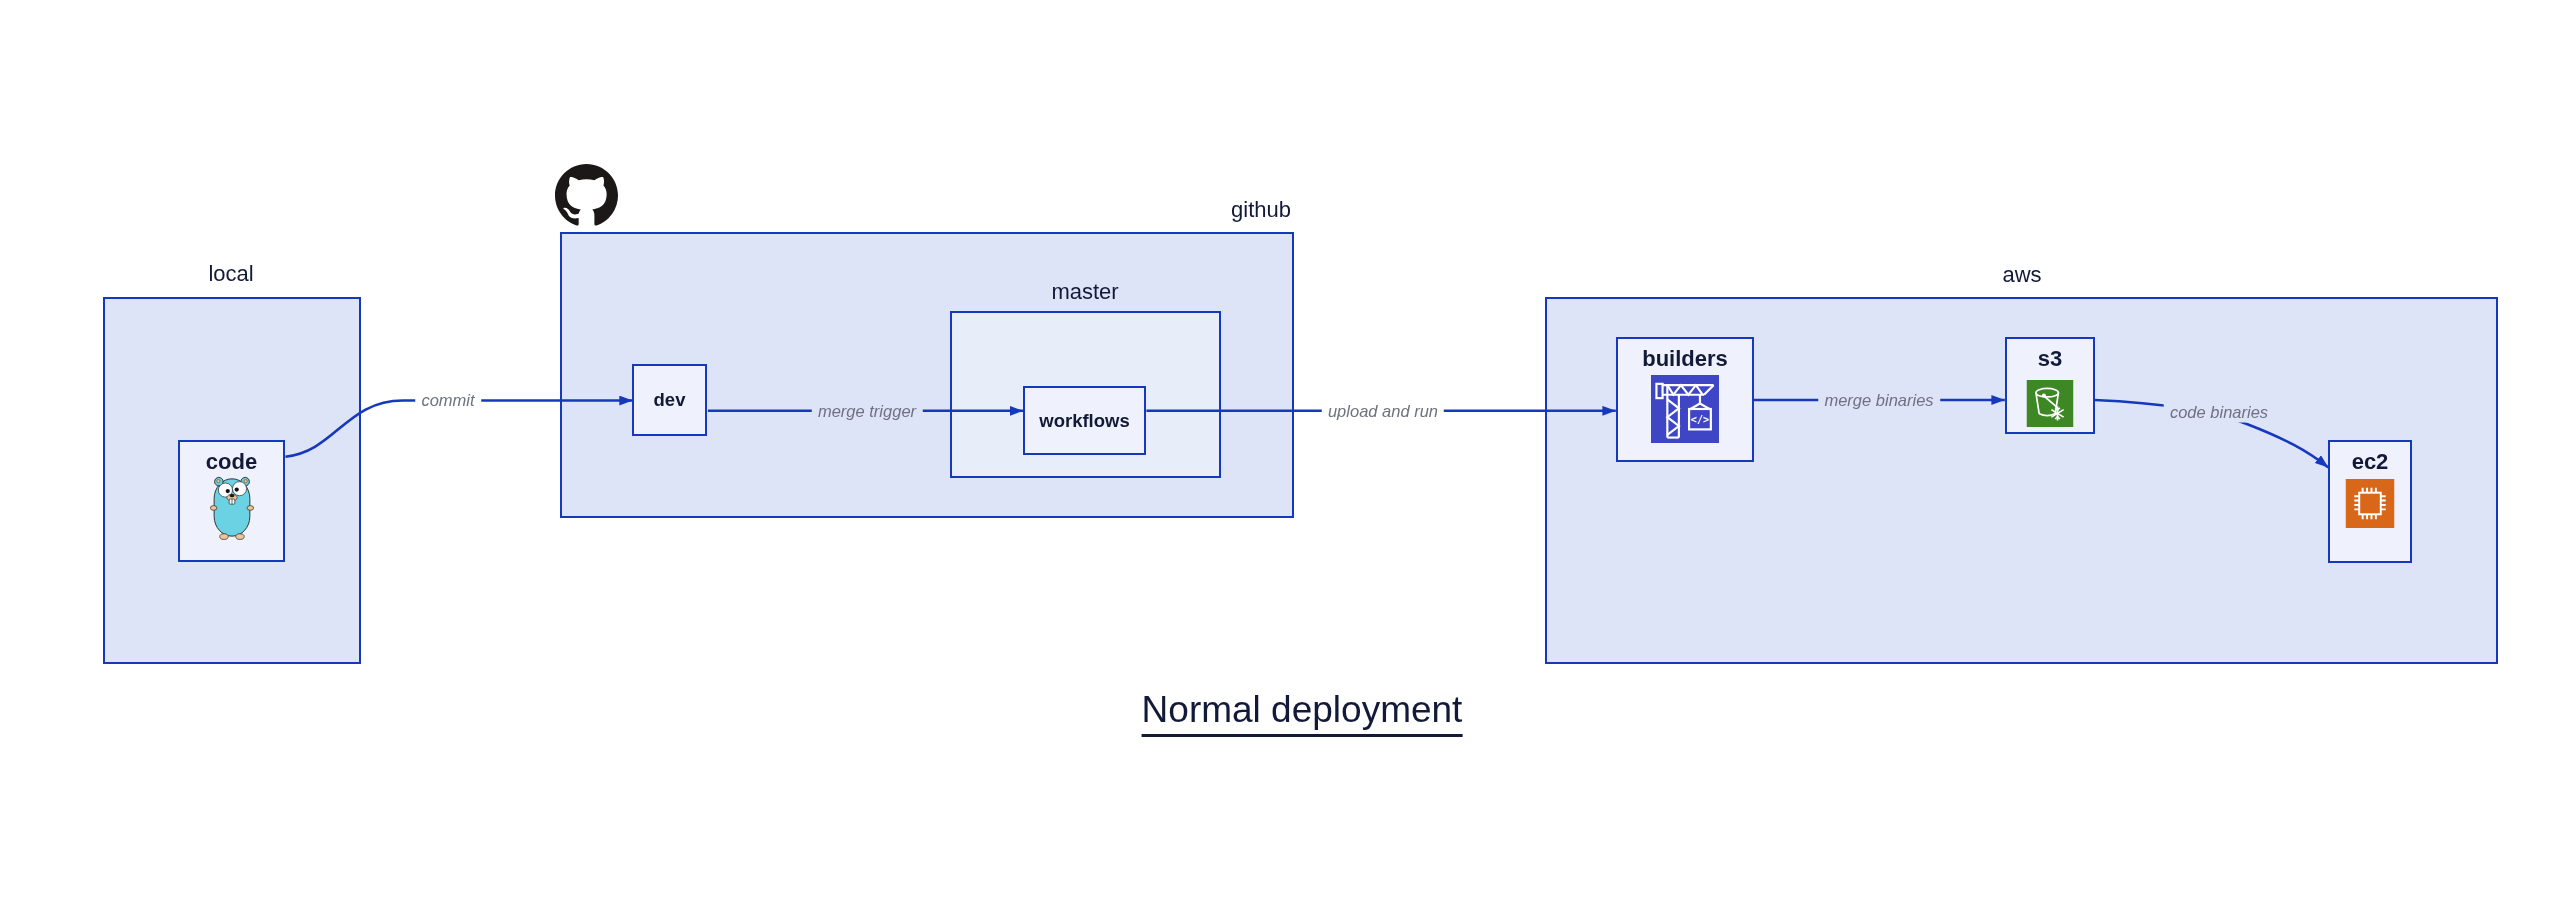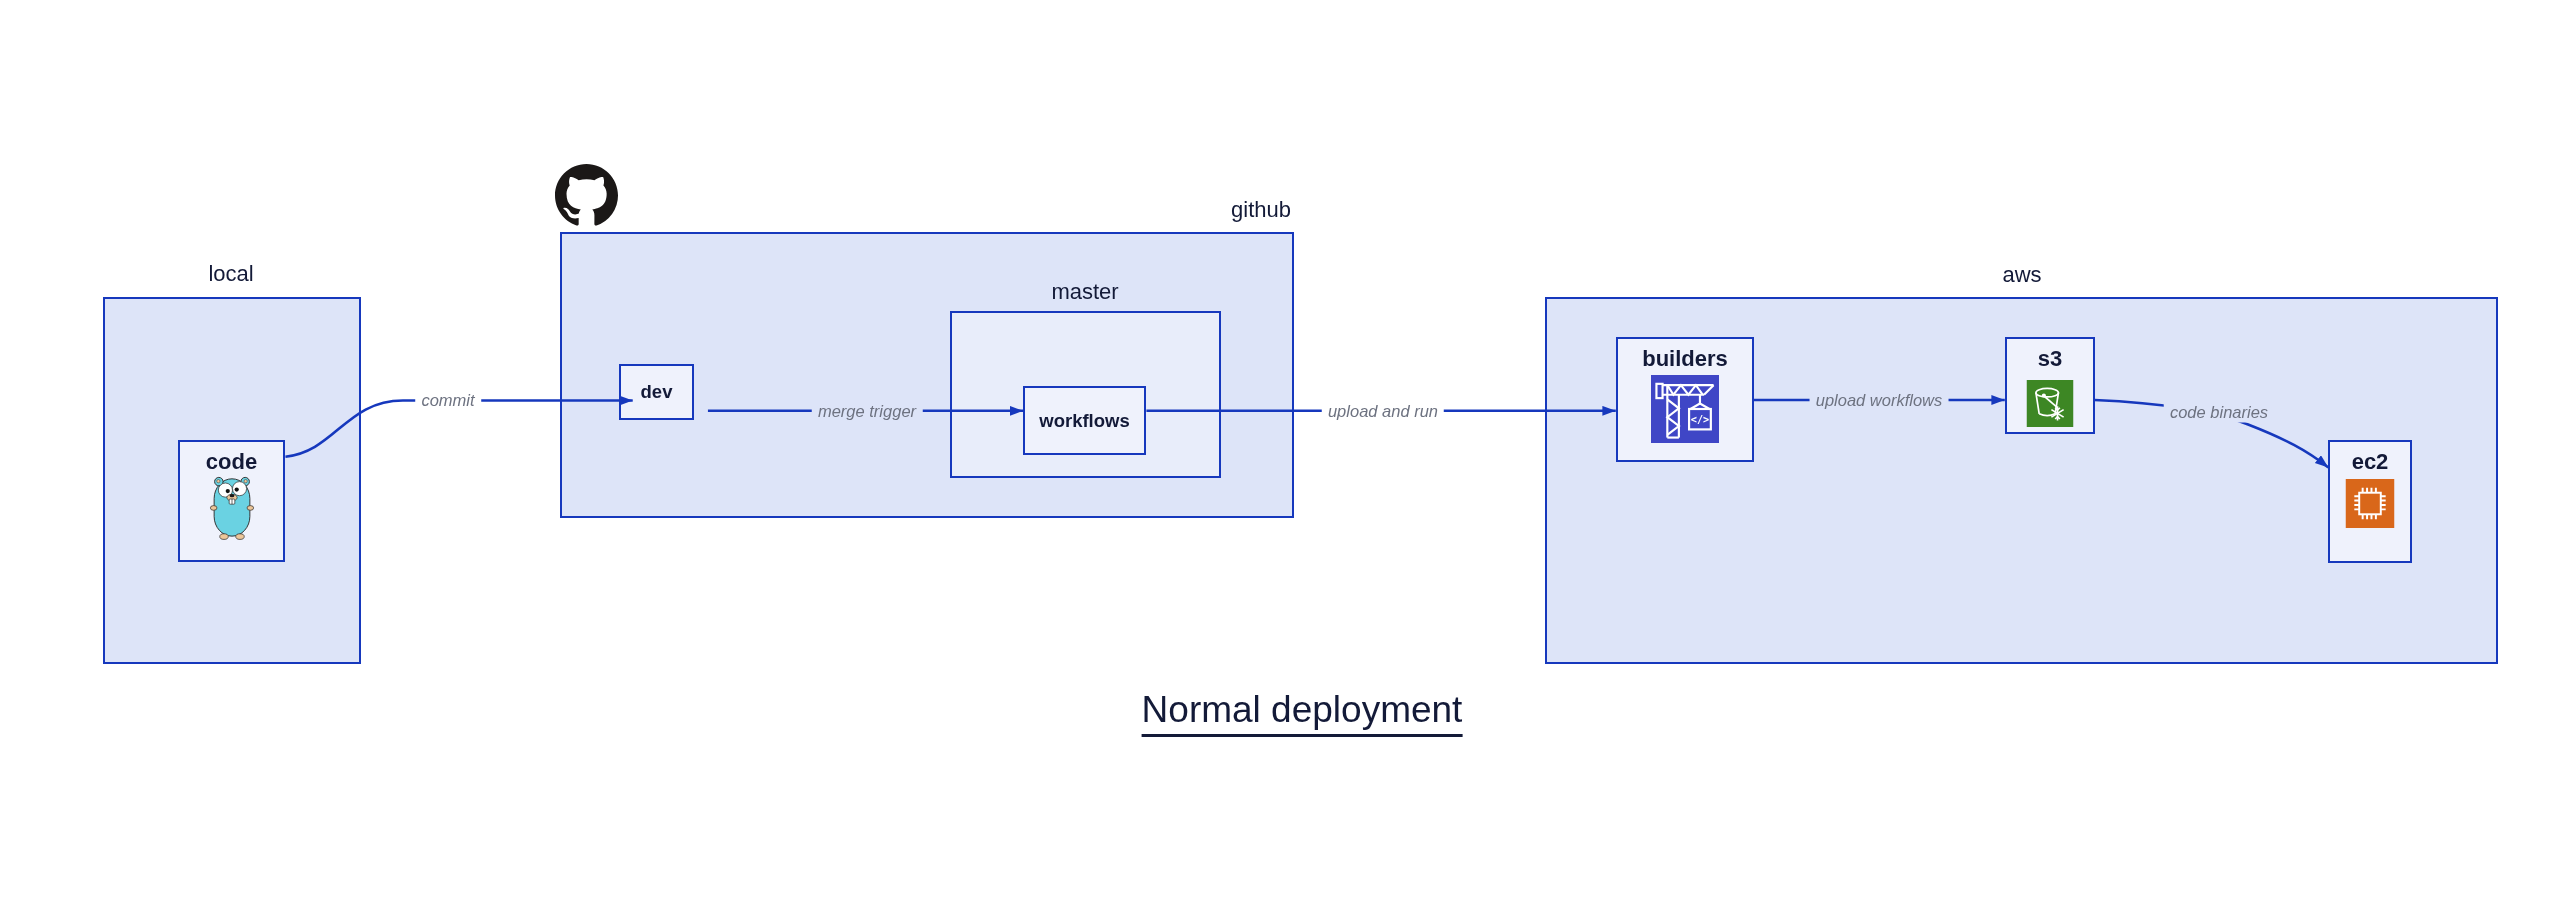--- a/index.html
+++ b/index.html
@@ -99,21 +99,21 @@
       </g>
     </svg>
   </div>
 
   <svg class="octocat" style="left:555px;top:164px;" width="63" height="63" viewBox="0 0 16 16">
     <path fill="var(--c-octocat)" d="M8 0C3.58 0 0 3.58 0 8c0 3.54 2.29 6.53 5.47 7.59.4.07.55-.17.55-.38 0-.19-.01-.82-.01-1.49-2.01.37-2.53-.49-2.69-.94-.09-.23-.48-.94-.82-1.13-.28-.15-.68-.52-.01-.53.63-.01 1.08.58 1.23.82.72 1.21 1.87.87 2.33.66.07-.52.28-.87.51-1.07-1.78-.2-3.64-.89-3.64-3.95 0-.87.31-1.59.82-2.15-.08-.2-.36-1.02.08-2.12 0 0 .67-.21 2.2.82.64-.18 1.32-.27 2-.27.68 0 1.36.09 2 .27 1.53-1.04 2.2-.82 2.2-.82.44 1.1.16 1.92.08 2.12.51.56.82 1.27.82 2.15 0 3.07-1.87 3.75-3.65 3.95.29.25.54.73.54 1.48 0 1.07-.01 1.93-.01 2.2 0 .21.15.46.55.38A8.012 8.012 0 0 0 16 8c0-4.42-3.58-8-8-8z"></path>
   </svg>
   <div class="area-label right-anchor" style="left:1291px;top:210px;">github</div>
   <div class="container-box" style="left:560px;top:232px;width:734px;height:286px;"></div>
 
-  <div class="node-box" style="left:619px;top:364px;width:75px;height:56px;">
+  <div class="node-box" style="left:632px;top:364px;width:75px;height:72px;">
     <span class="center-label">dev</span>
   </div>
 
   <div class="area-label" style="left:1085px;top:292px;">master</div>
   <div class="master-box" style="left:950px;top:311px;width:271px;height:167px;"></div>
 
   <div class="node-box" style="left:1023px;top:386px;width:123px;height:69px;">
     <span class="center-label">workflows</span>
   </div>
 
@@ -185,19 +185,19 @@
     <path class="edge-path" marker-end="url(#ah)" d="M 554 886 C 650 876, 672 777, 782 777 L 1228 777"></path>
     <path class="edge-path" marker-end="url(#ah)" d="M 1374 797 L 1986 797"></path>
     <path class="edge-path" marker-end="url(#ah)" d="M 2225 797 L 3136 797"></path>
     <path class="edge-path" marker-end="url(#ah)" d="M 3404 776 L 3891 776"></path>
     <path class="edge-path" marker-end="url(#ah)" d="M 4065 776 C 4180 781, 4290 795, 4362 823 C 4434 851, 4478 874, 4519 907"></path>
   </svg>
 
   <span class="edge-label on-white" style="left:448px;top:400px;">commit</span>
   <span class="edge-label on-panel" style="left:867px;top:411px;">merge trigger</span>
   <span class="edge-label on-white" style="left:1383px;top:411px;">upload and run</span>
-  <span class="edge-label on-panel" style="left:1879px;top:400px;">upload workflows</span>
+  <span class="edge-label on-panel" style="left:1879px;top:400px;">merge binaries</span>
   <span class="edge-label on-panel" style="left:2219px;top:412px;">code binaries</span>
 
   <div class="diagram-title" style="left:1302px;top:689px;">Normal deployment</div>
 
 </div>
 
 
 </body></html>

